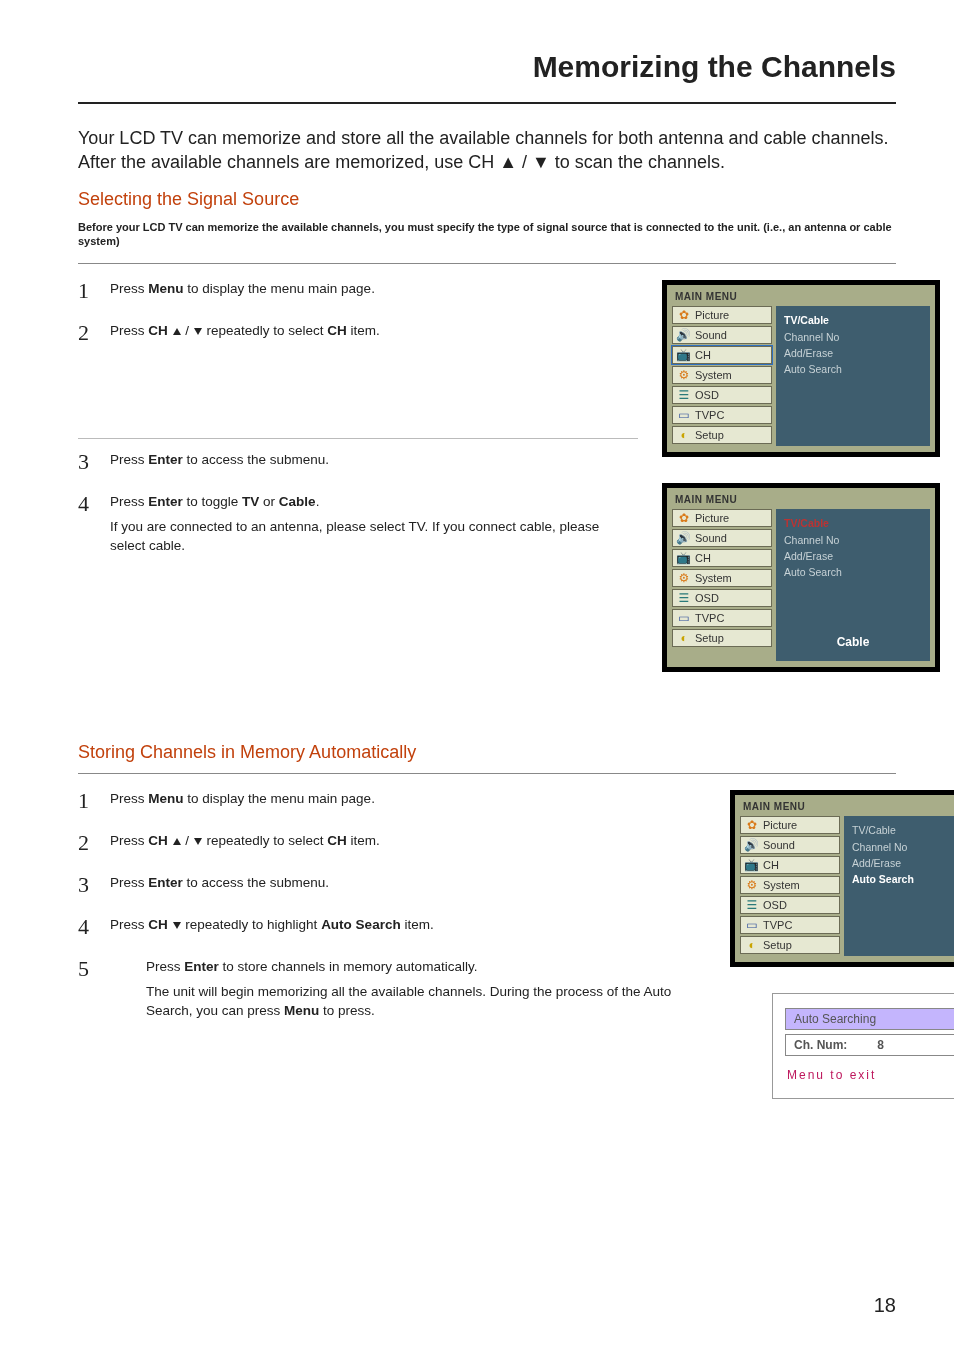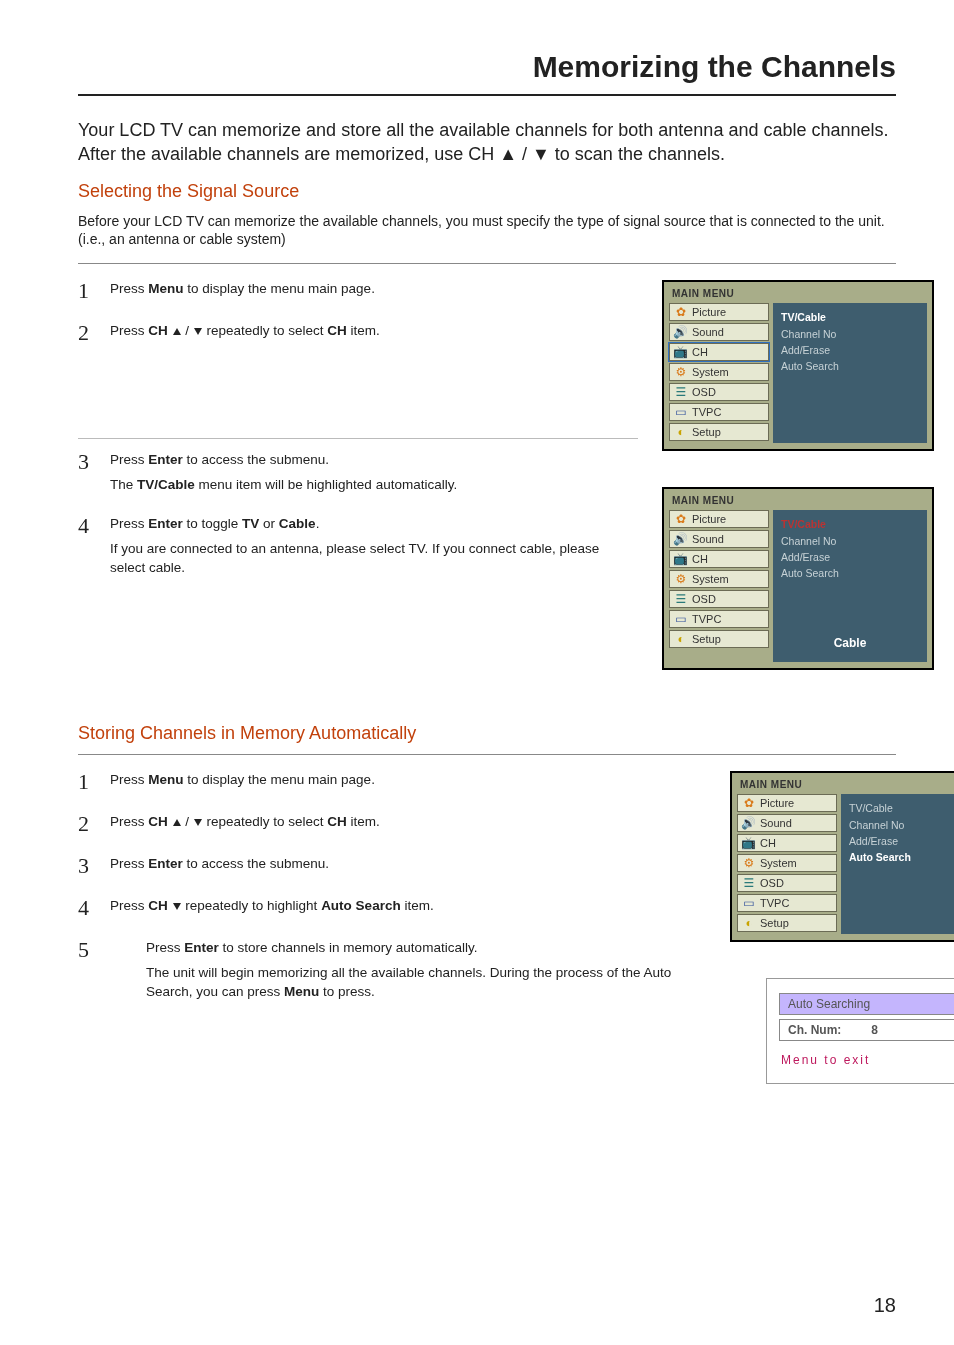--- a/index.html
+++ b/index.html
@@ -4,40 +4,40 @@
 <style>
   html,body{margin:0;padding:0;background:#fff;}
   .page{
     width:954px;min-height:1345px;box-sizing:border-box;
     padding:50px 58px 40px 78px;
     font-family:"Trebuchet MS","Segoe UI",Verdana,sans-serif;
     color:#222;position:relative;
   }
   .title{
     text-align:right;font-size:30px;font-weight:700;color:#222;
-    border-bottom:2px solid #222;padding-bottom:10px;margin-bottom:22px;
+    border-bottom:2px solid #222;padding-bottom:18px;margin-bottom:22px;
   }
   .intro{font-size:18px;line-height:1.35;}
   .sub-h{font-size:18px;margin-top:14px;margin-bottom:10px;font-weight:400;color:#c2410c;}
-  .lead{font-size:14px;line-height:1.35;margin-bottom:14px;}
+  .lead{font-size:11px;line-height:1.35;margin-bottom:14px;font-weight:bold;}
   .section-rule{border:none;border-top:1px solid #888;margin:6px 0 16px 0;}
   .mid-rule{border:none;border-top:1px solid #bbb;margin:4px 0 12px 0;}
   .content-2col{display:flex;gap:24px;align-items:flex-start;}
   .steps-col{flex:0 0 560px;}
   .osd-col{flex:1;}
   .step{display:flex;gap:14px;margin-bottom:20px;font-size:13.5px;line-height:1.4;}
   .step .num{font-family:Georgia,'Times New Roman',serif;font-size:22px;line-height:1;min-width:18px;}
   .step .body{flex:1;}
   .step .note{margin-top:6px;}
   .tri-up,.tri-down{display:inline-block;width:0;height:0;margin:0 1px;vertical-align:middle;}
   .tri-up{border-left:4px solid transparent;border-right:4px solid transparent;border-bottom:7px solid #222;}
   .tri-down{border-left:4px solid transparent;border-right:4px solid transparent;border-top:7px solid #222;}
 
   
-  .osd{border:2px solid #000000;background:#a8ad89;width:268px;margin-bottom:36px;font-family:Arial,Helvetica,sans-serif;}
+  .osd{border:5px solid #000000;background:#a8ad89;width:268px;margin-bottom:26px;font-family:Arial,Helvetica,sans-serif;}
   .osd-head{font-size:10px;font-weight:700;color:#333;padding:6px 8px 4px 8px;letter-spacing:.5px;}
   .osd-body{display:flex;gap:4px;padding:0 5px 6px 5px;}
   .osd-left{flex:0 0 100px;}
   .osd-right{flex:1;background:#3e5d6e;border:2px solid #3e5d6e;padding:4px 6px;font-size:10.5px;color:#c7d2d6;line-height:1.55;position:relative;}
   .osd-right .highlight-red{color:#b33;font-weight:700;}
   .osd-right .highlight-white{color:#fff;font-weight:700;}
   .osd-right .val{position:absolute;bottom:8px;left:0;right:0;text-align:center;color:#fff;font-weight:700;font-size:12px;}
   .mitem{display:flex;align-items:center;gap:4px;background:#e6e8d2;border:1px solid #6b6b55;margin-bottom:2px;padding:1px 4px;font-size:11px;color:#333;}
   .mitem .ic{width:14px;height:14px;display:flex;align-items:center;justify-content:center;font-size:12px;}
   .mitem .ic.orange{color:#d97a1a;}
@@ -86,23 +86,20 @@
         </div>
       </div>
 
       <div style="height:70px"></div>
       <hr class="mid-rule">
 
       <div class="step">
         <div class="num">3</div>
         <div class="body">
           <span>Press </span><b>Enter</b><span> to access the submenu.</span>
-          <div class="note">
-            <span>The </span><b>TV/Cable</b><span> menu item will be highlighted automatically.</span>
-          </div>
         </div>
       </div>
 
       <div class="step">
         <div class="num">4</div>
         <div class="body">
           <span>Press </span><b>Enter</b><span> to toggle </span><b>TV</b><span> or </span><b>Cable</b><span>.</span>
           <div class="note">If you are connected to an antenna, please select TV. If you connect cable, please select cable.</div>
         </div>
       </div>
@@ -191,21 +188,21 @@
             <div>Channel No</div>
             <div>Add/Erase</div>
             <div>Auto Search</div>
             <div class="val">Cable</div>
           </div>
         </div>
       </div>
     </div>
   </div>
 
-  <div class="sub-h" style="margin-top:17px;">Storing Channels in Memory Automatically</div>
+  <div class="sub-h" style="margin-top:44px;">Storing Channels in Memory Automatically</div>
   <hr class="section-rule">
 
   <div class="content-2col">
     <div class="steps-col">
 
       <div class="step">
         <div class="num">1</div>
         <div class="body"><span>Press  </span><b>Menu</b><span> to display the menu main page.</span></div>
       </div>
 

